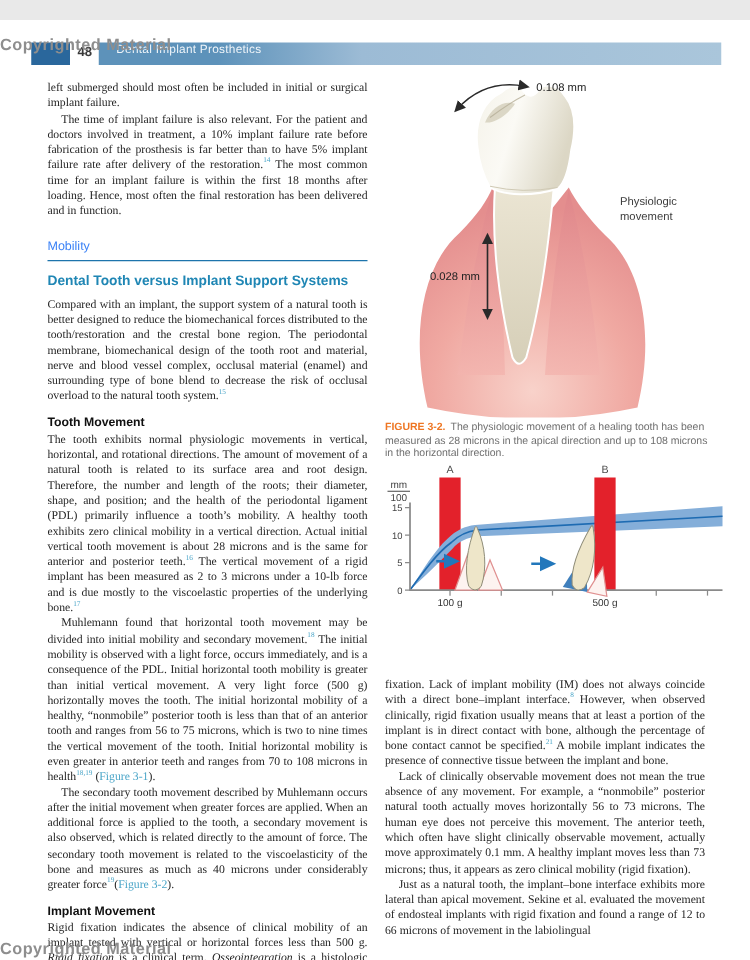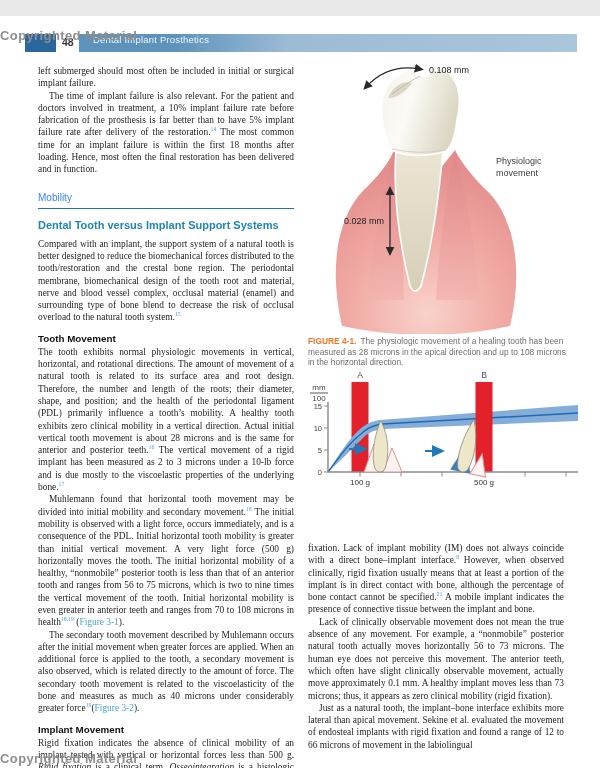--- a/index.html
+++ b/index.html
@@ -105,21 +105,21 @@
 
     <path fill="none" stroke="#2a2a2a" stroke-width="1.3" marker-start="url(#ahk)" marker-end="url(#ahk)" d="M58,31 Q80,7 112,13"></path>
     <text x="121" y="17" font-size="9" fill="#222222">0.108 mm</text>
     <line x1="82" y1="134" x2="82" y2="196" stroke="#2a2a2a" stroke-width="1.3" marker-start="url(#ahk)" marker-end="url(#ahk)"></line>
     <text x="76" y="168" font-size="9" fill="#222222" text-anchor="end">0.028 mm</text>
     <text x="188" y="108" font-size="9" fill="#3c3c3c">Physiologic</text>
     <text x="188" y="120" font-size="9" fill="#3c3c3c">movement</text>
   </svg>
 
   <p class="caption cap1">
-    <span class="cap-label">FIGURE 4-1.</span><span>The physiologic movement of a healing tooth has been measured as 28 microns in the apical direction and up to 108 microns in the horizontal direction.</span>
+    <span class="cap-label">FIGURE 3-2.</span><span>The physiologic movement of a healing tooth has been measured as 28 microns in the apical direction and up to 108 microns in the horizontal direction.</span>
   </p>
 
   <svg class="fig2" viewBox="0 0 282 126">
     <defs>
       <marker id="bah" markerWidth="7" markerHeight="7" refX="3.5" refY="3.5" orient="auto">
         <path d="M0,0.5 L6.5,3.5 L0,6.5 Z" fill="#2277bb"></path>
       </marker>
     </defs>
 
     <rect x="45.5" y="16" width="17" height="90" fill="#e3212b"></rect>

